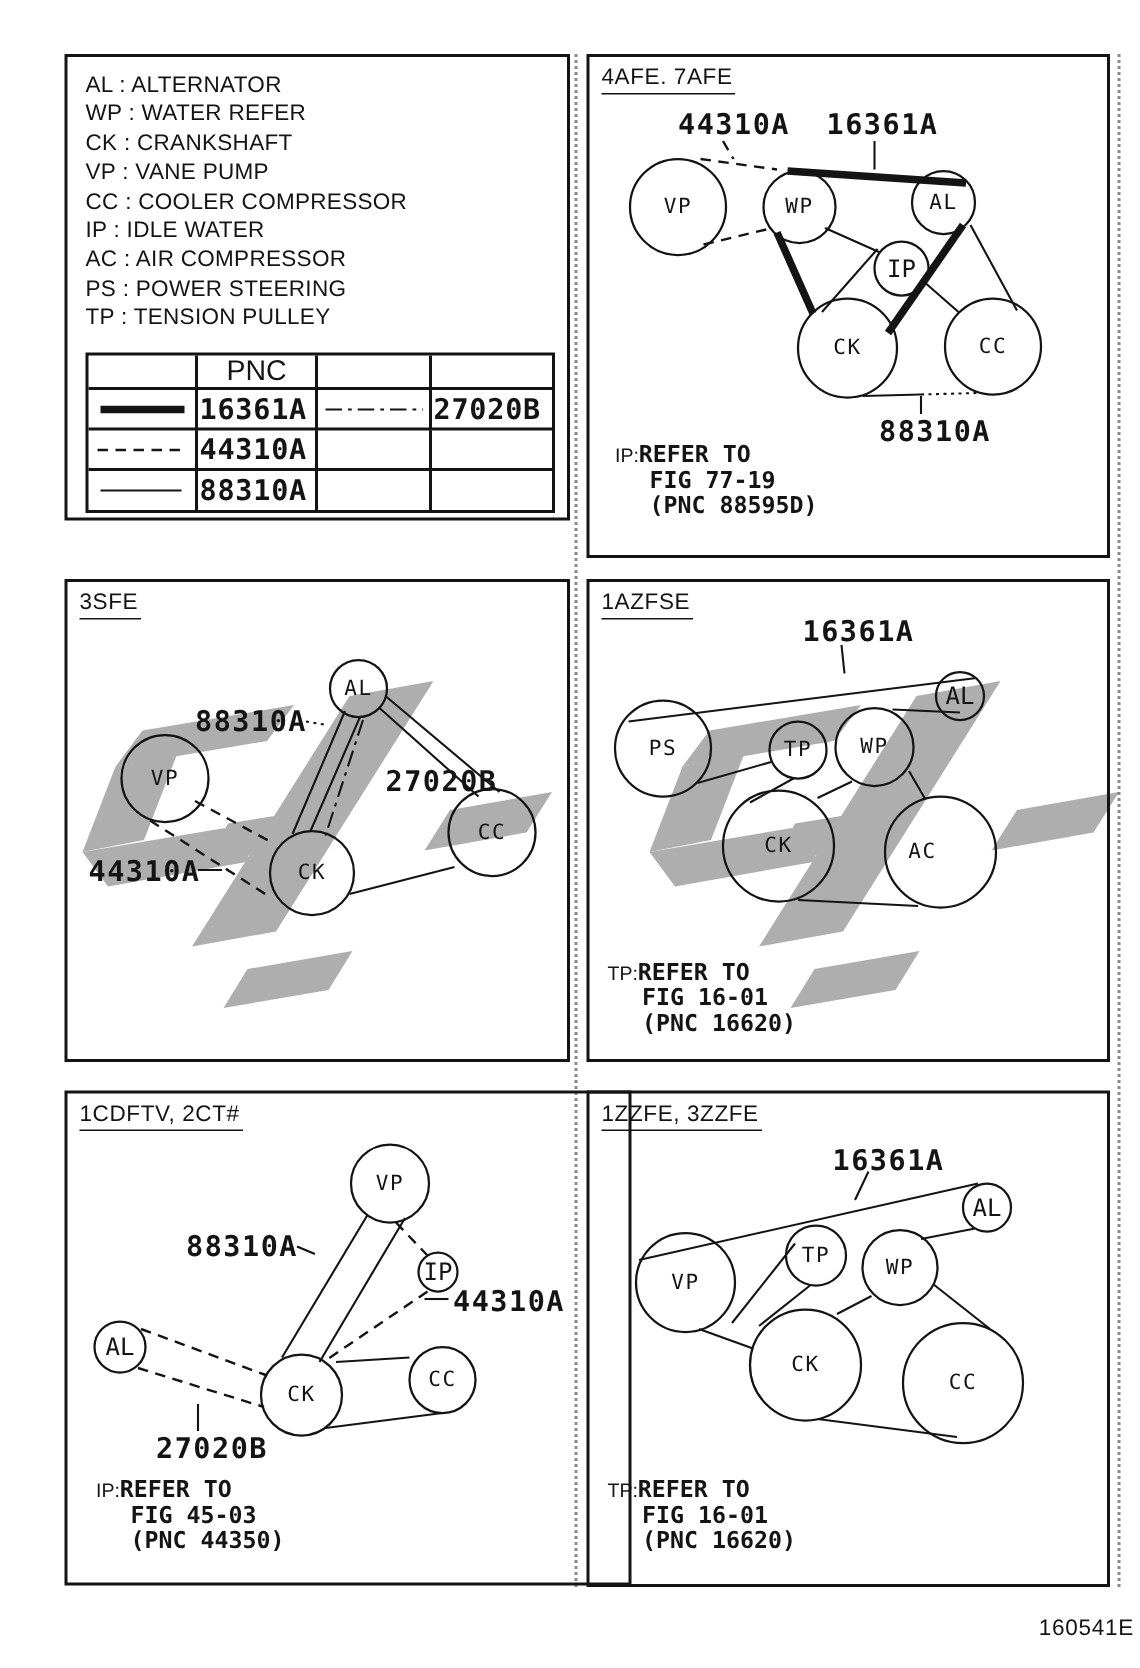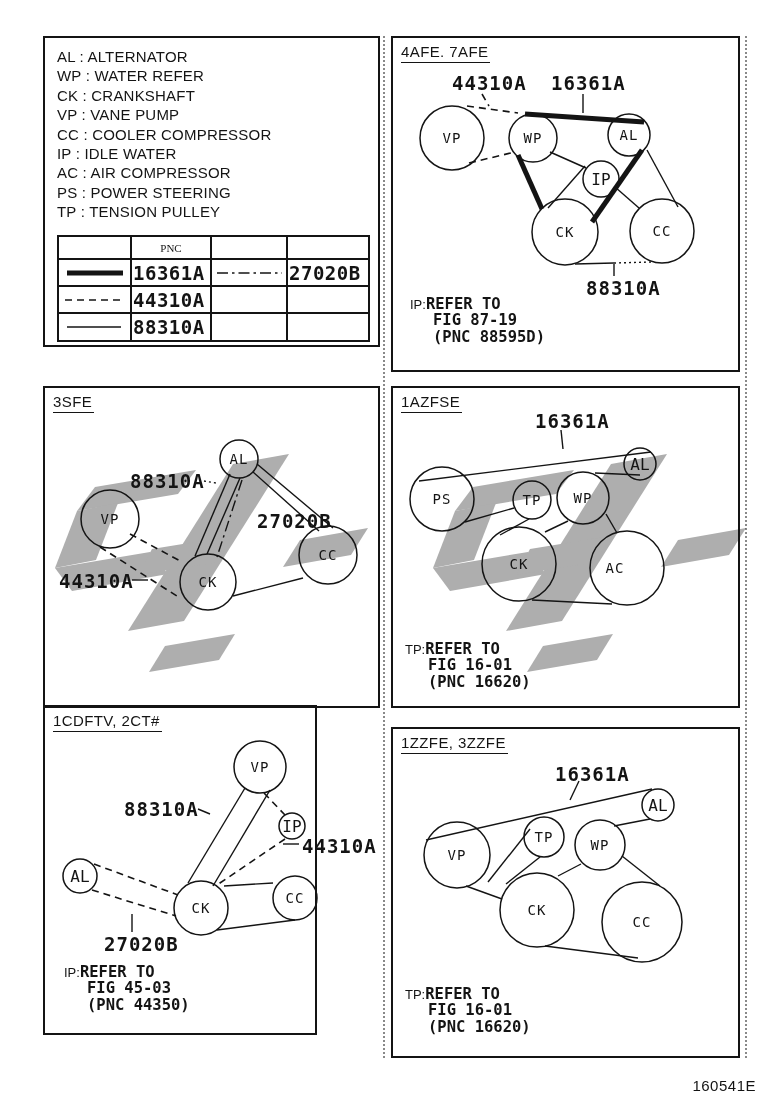--- a/index.html
+++ b/index.html
@@ -29,21 +29,21 @@
   .pfx{font-size:13px;letter-spacing:0}
   .ind{margin-left:23px}
   .legend-list{position:absolute;left:12px;top:9px;font-size:15px;line-height:19.4px;letter-spacing:.2px}
   .tbl{position:absolute;left:12px;top:197px;width:313px;height:107px;border:2px solid #141414;
        box-sizing:border-box;display:grid;grid-template-columns:73px 80px 76px 1fr;
        grid-template-rows:23px 27px 27px 1fr}
   .cell{border-right:2px solid #141414;border-bottom:2px solid #141414;display:flex;
         align-items:center;overflow:hidden}
   .cell.lastc{border-right:none}
   .cell.lastr{border-bottom:none}
-  .cell.hdr{justify-content:center;font-family:Liberation Serif, serif;font-size:11px}
+  .cell.hdr{justify-content:center;font-family:Liberation Sans, sans-serif;font-size:19px}
   .cell.num{font-family:"DejaVu Sans Mono",monospace;font-weight:bold;font-size:19px;
             letter-spacing:.5px;padding-left:1px}
   .cell svg{width:100%;height:100%}
   .footer{position:absolute;left:640px;top:1077px;width:116px;text-align:right;
           font-size:15px;letter-spacing:.5px;z-index:2}
 </style>
 </head>
 <body>
 
 <svg class="wm" width="760" height="1112" viewBox="0 0 760 1112">
@@ -143,21 +143,21 @@
   <div class="pn" style="left:158px;top:34px">16361A</div>
   <div class="pn" style="left:193px;top:239px">88310A</div>
   <div class="pl" style="left:59px;top:100px">VP</div>
   <div class="pl" style="left:140px;top:100px">WP</div>
   <div class="pl" style="left:236px;top:97px">AL</div>
   <div class="pl sm" style="left:208px;top:141px">IP</div>
   <div class="pl" style="left:172px;top:194px">CK</div>
   <div class="pl" style="left:269px;top:193px">CC</div>
   <div class="note" style="left:17px;top:257px">
     <div class="nl"><span class="pfx">IP:</span><span class="nb">REFER TO</span></div>
-    <div class="nl ind nb">FIG 87-19</div>
+    <div class="nl ind nb">FIG 77-19</div>
     <div class="nl ind nb">(PNC 88595D)</div>
   </div>
 </div>
 
 <div class="panel" style="left:43px;top:386px;width:337px;height:322px">
   <svg class="sv" width="333" height="318" viewBox="0 0 333 318">
     <line x1="185" y1="86" x2="150" y2="168" class="thin"></line>
     <line x1="195" y1="90" x2="162" y2="166" class="thin"></line>
     <line x1="208" y1="84" x2="274" y2="143" class="thin"></line>
     <line x1="212" y1="76" x2="288" y2="140" class="thin"></line>
@@ -207,21 +207,21 @@
   <div class="pl sm" style="left:247px;top:76px">AL</div>
   <div class="pl" style="left:126px;top:176px">CK</div>
   <div class="pl" style="left:222px;top:180px">AC</div>
   <div class="note" style="left:12px;top:252px">
     <div class="nl"><span class="pfx">TP:</span><span class="nb">REFER TO</span></div>
     <div class="nl ind nb">FIG 16-01</div>
     <div class="nl ind nb">(PNC 16620)</div>
   </div>
 </div>
 
-<div class="panel" style="left:43px;top:705px;width:274px;height:330px">
+<div class="panel" style="left:43px;top:727px;width:378px;height:330px">
   <svg class="sv" width="333" height="326" viewBox="0 0 333 326">
     <line x1="200" y1="81" x2="143" y2="176" class="thin"></line>
     <line x1="225" y1="83" x2="168" y2="179" class="thin"></line>
     <line x1="172" y1="223" x2="250" y2="213" class="thin"></line>
     <line x1="179" y1="179" x2="228" y2="176" class="thin"></line>
     <line x1="219" y1="86" x2="240" y2="108" class="dash"></line>
     <line x1="240" y1="132" x2="172" y2="178" class="dash"></line>
     <line x1="49" y1="157" x2="133" y2="188" class="dash"></line>
     <line x1="47" y1="183" x2="131" y2="209" class="dash"></line>
     <line x1="153" y1="102" x2="165" y2="107" class="thin"></line>

